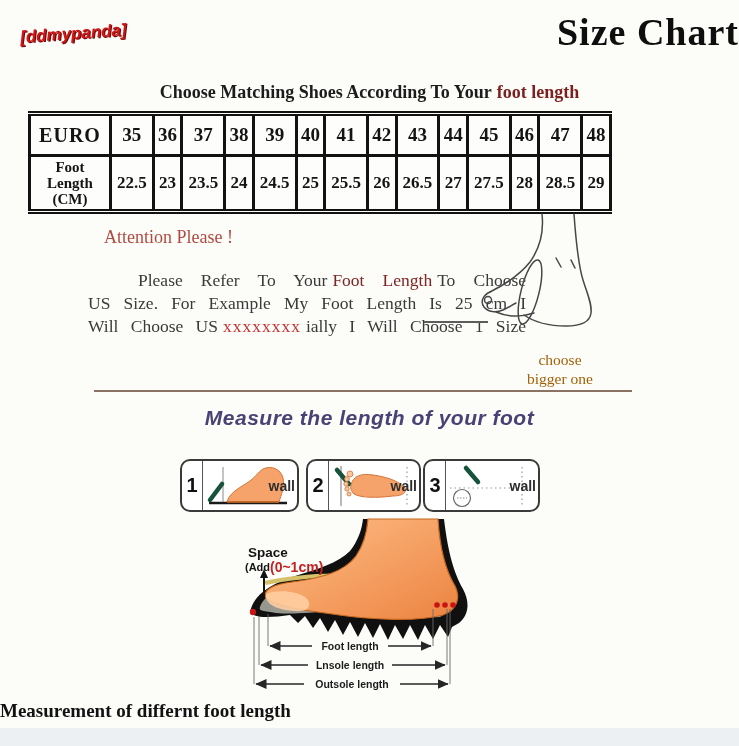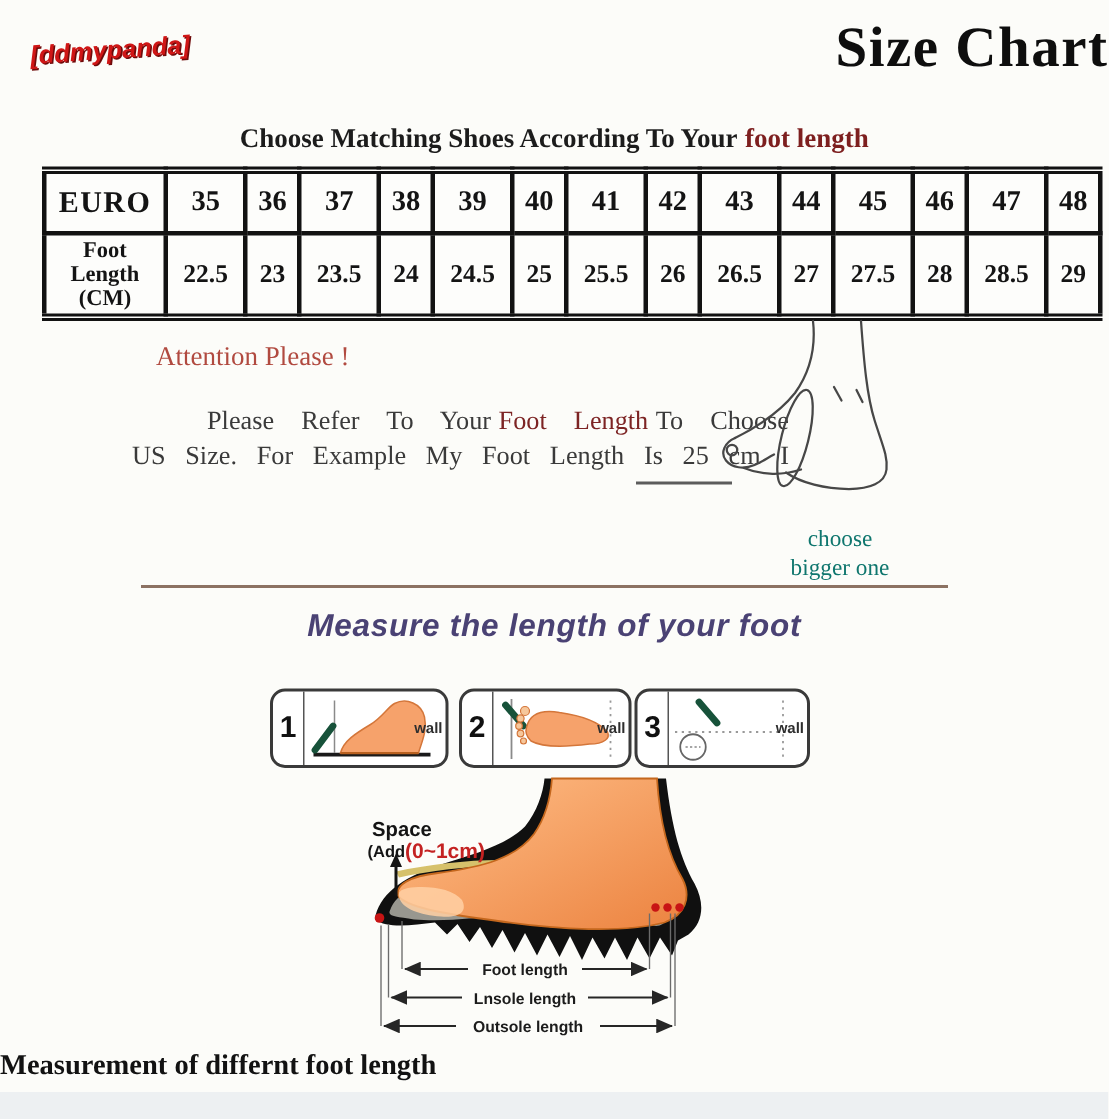--- a/index.html
+++ b/index.html
@@ -12,57 +12,57 @@
   
   .watermark{left:20px;top:24px;font-family:"Liberation Sans",sans-serif;
     font-weight:bold;font-style:italic;font-size:17px;color:#cf1616;
     text-shadow:1px 1px 0 #6e0a0a;transform:rotate(-4deg)}
   .title{left:0;right:0;top:10px;text-align:right;font-size:38px;font-weight:bold;
     color:#0e0e0e;letter-spacing:1px}
   .subtitle{left:0;right:0;top:82px;text-align:center;font-size:18px;font-weight:bold;color:#1c1c1c}
   .subtitle .hl{color:#7d1f1f;margin-left:5px}
 
   
-  table.size{left:28px;top:111px;width:707px;position:absolute;border-collapse:collapse;
+  table.size{left:28px;top:111px;width:584px;position:absolute;border-collapse:collapse;
     border-top:5px double #121212;border-bottom:5px double #121212;
     border-left:3px solid #121212;border-right:3px solid #121212;background:#fdfdfb}
   table.size td{border:3px solid #121212;text-align:center;vertical-align:middle;padding:0}
   td.rowhead{width:78px;font-weight:bold}
   tr.r1 td{height:38px;font-size:19px;font-weight:bold}
   tr.r2 td{height:52px;font-size:17px;font-weight:bold}
   td.flhead div{font-size:15px;font-weight:bold;line-height:16px}
 
   
   .attention{left:88px;top:227px;width:438px}
   .att-head{color:#b14a40;font-size:18px;margin:0 0 21px 16px}
   .att-line{font-size:17.5px;color:#3a3a3a;line-height:23px;text-align:justify;text-align-last:justify}
   .att-line.first{text-indent:50px}
   .att-line.last{text-align-last:left}
   .em-maroon{color:#7d2424;margin:0 5px}
   .em-red{color:#c53030;margin:0 5px;letter-spacing:1px}
 
   .wide-dash{left:424px;top:321px;width:64px;height:2px;background:#5c5c5c}
   .side-note{left:500px;top:350px;width:120px;text-align:center;font-size:15.5px;
-    color:#0f766e;line-height:19px}
+    color:#a16207;line-height:19px}
 
   .divider{left:94px;top:390px;width:538px;height:2px;background:#8c7263}
 
   .measure-head{left:0;right:0;top:406px;text-align:center;
     font-family:"Liberation Sans",sans-serif;font-weight:bold;font-style:italic;
     font-size:21px;color:#4a4274;letter-spacing:.5px}
 
   
   .panel{position:absolute;top:459px;height:53px;background:#fff;
     border:2.5px solid #3a3a3a;border-radius:10px;box-sizing:border-box}
   .panel .pnum{position:absolute;left:0;top:0;bottom:0;width:20px;
     border-right:1.5px solid #555;display:flex;align-items:center;justify-content:center;
     font-family:"Liberation Sans",sans-serif;font-weight:bold;font-size:20px;color:#111}
   .panel svg{position:absolute;left:21px;top:1px}
   .panel .wall{position:absolute;right:2px;top:50%;transform:translateY(-50%);
-    font-family:"Liberation Sans",sans-serif;font-size:10px;font-weight:bold;color:#2e2e2e}
+    font-family:"Liberation Sans",sans-serif;font-size:14px;font-weight:bold;color:#2e2e2e}
   #panel-1{left:180px;width:119px}
   #panel-2{left:306px;width:115px}
   #panel-3{left:423px;width:117px}
 
   
   .shoe-svg{left:212px;top:513px}
   .bottom-caption{left:0;right:0;top:700px;text-align:left;font-size:19px;
     font-weight:bold;color:#121212}
   .bottom-strip{left:0;right:0;top:728px;height:18px;background:#edf0f2}
   svg text{font-family:"Liberation Sans",sans-serif}
@@ -119,20 +119,23 @@
       </tr>
 </tbody>
   </table>
 
 <div class="abs attention">
   <div class="att-head">Attention Please !</div>
   <div class="att-line first">
     <span>Please Refer To Your</span><span class="em-maroon">Foot Length</span><span>To Choose</span>
   </div>
   <div class="att-line">US Size. For Example My Foot Length Is 25 cm I</div>
+  <div class="att-line">
+    <span>Will Choose US</span><span class="em-red">xxxxxxxx</span><span>ially I Will Choose 1 Size</span>
+  </div>
 </div>
 
 <svg class="abs" style="left:478px;top:212px" width="160" height="138" viewBox="0 0 160 138">
   <path class="sketch-stroke" d="M 96 2 C 98 30 100 52 105 68 C 110 84 114 92 113 101 C 112 110 102 114 88 114 C 72 114 56 110 46 103"></path>
   <path class="sketch-stroke" d="M 64 2 C 66 20 62 36 52 50 C 40 65 24 74 12 80"></path>
   <path class="sketch-stroke" d="M 12 80 C 5 83 2 90 6 95 C 10 100 18 101 25 98 C 30 96 34 93 38 91"></path>
   <circle class="sketch-stroke" cx="10" cy="88" r="3.5"></circle>
   <path class="sketch-stroke" d="M 18 100 C 30 105 44 105 56 101"></path>
   <ellipse class="sketch-stroke" cx="52" cy="80" rx="9" ry="33" transform="rotate(14 52 80)"></ellipse>
   <path class="sketch-stroke" d="M 78 46 l 5 9"></path>

